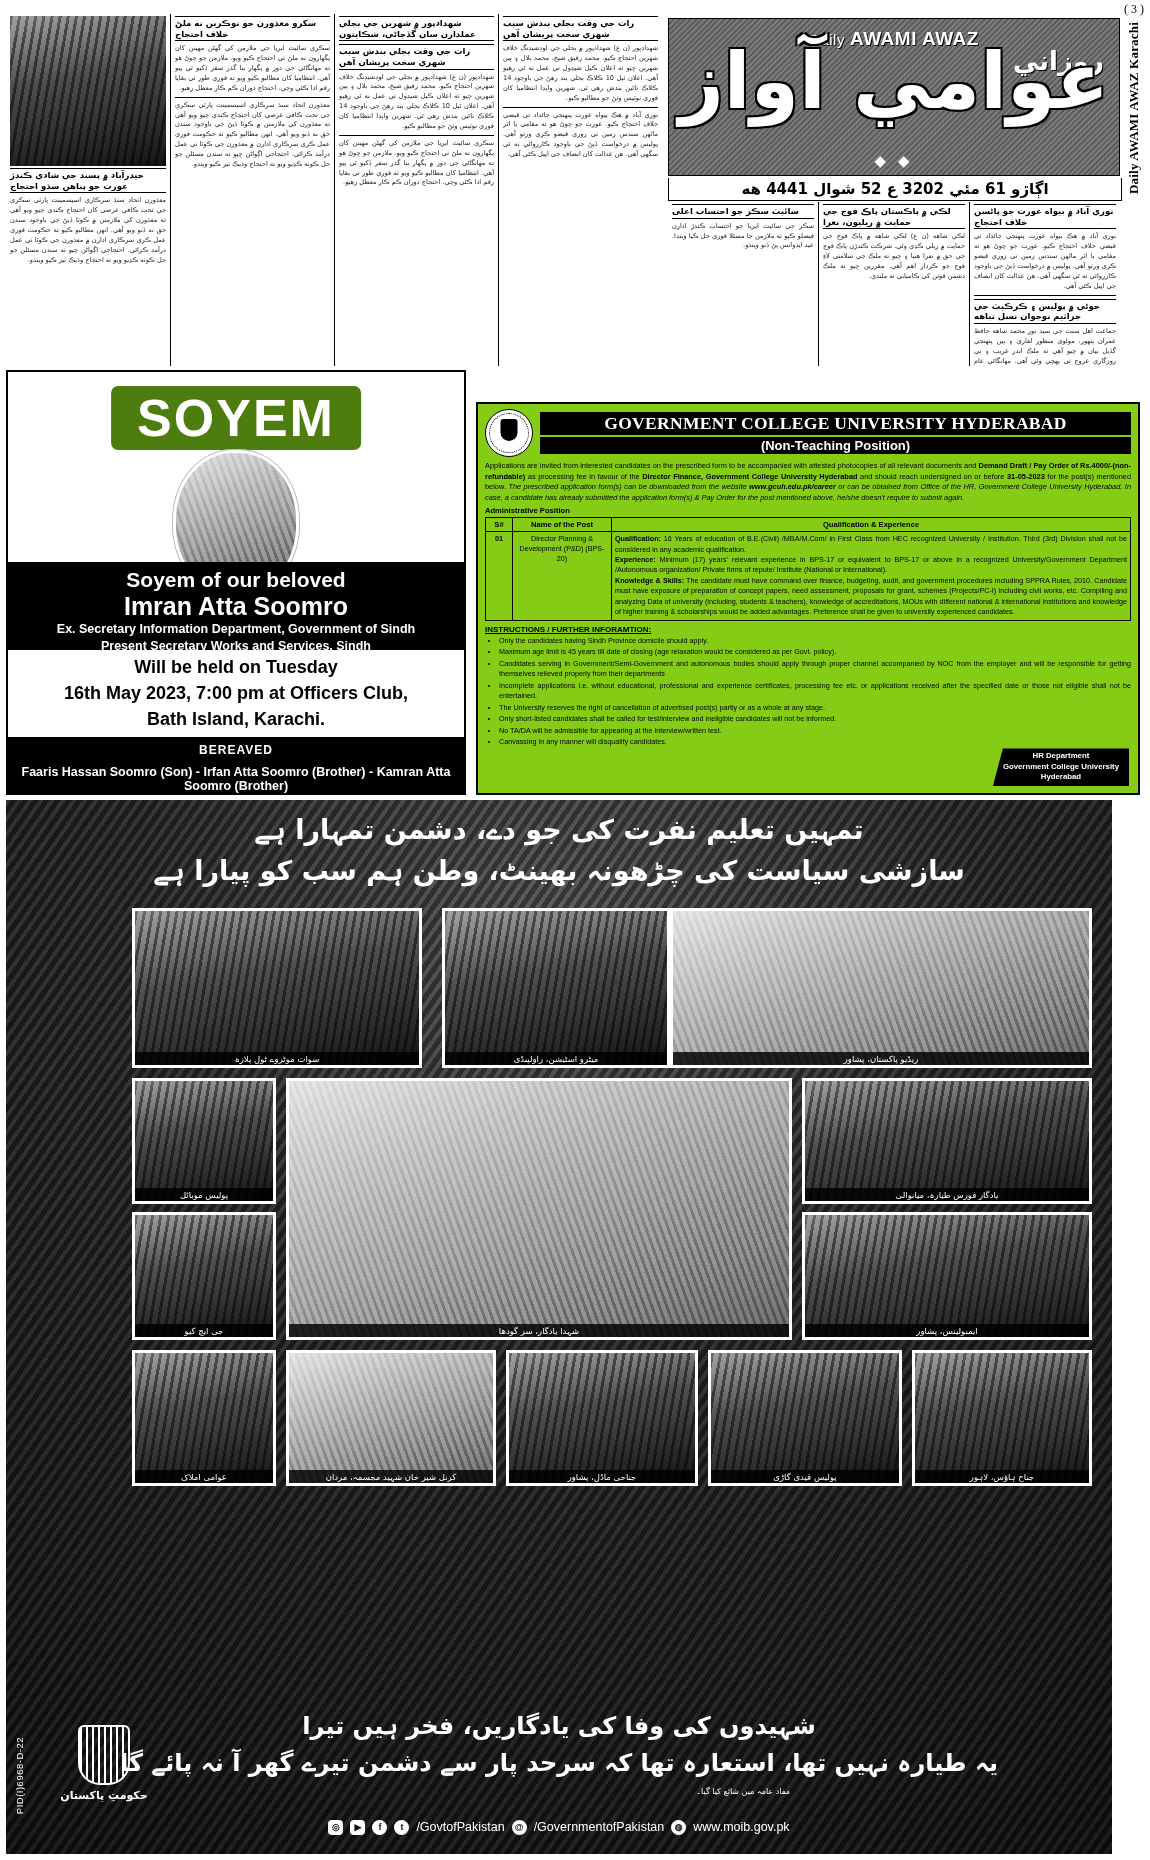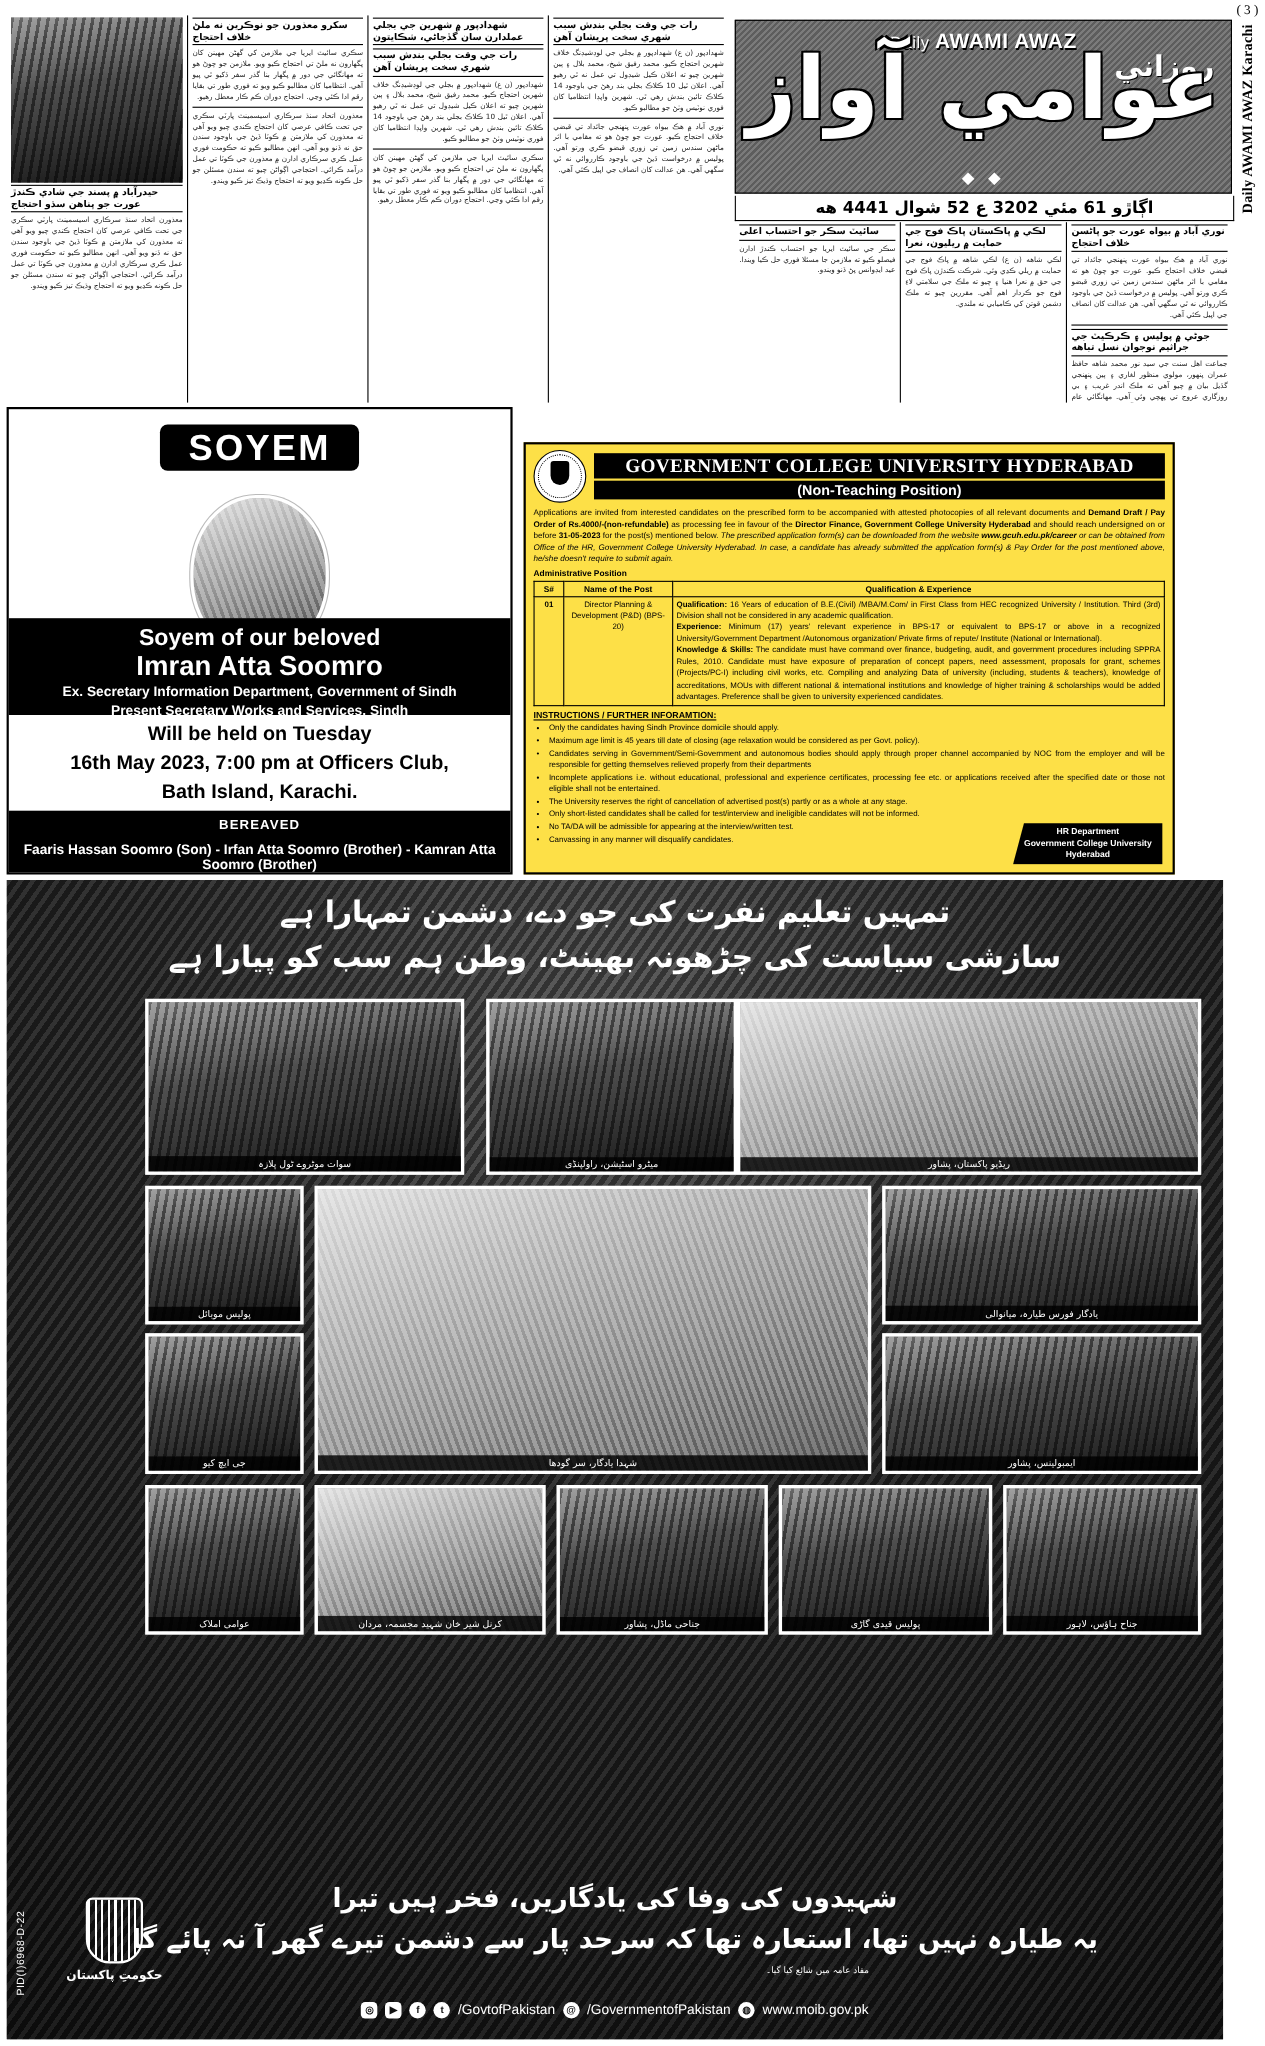--- a/index.html
+++ b/index.html
@@ -62,36 +62,36 @@
   .topimg{width:100%;height:150px;margin:2px 0;}
   .rule{border-top:1px solid #000;margin:3px 0;}
 
   
   .rnews{position:absolute;top:202px;left:668px;width:452px;height:164px;}
   .rnews .sub{position:absolute;top:0;height:164px;padding:0 4px;box-sizing:border-box;border-left:1px solid #000;overflow:hidden;}
   .rnews .sub:first-child{border-left:none;}
 
   
   .soyem{position:absolute;left:6px;top:370px;width:460px;height:425px;border:2px solid #000;background:#fff;box-sizing:border-box;}
-  .soyem-tag{position:absolute;left:50%;transform:translateX(-50%);top:14px;background:#000000;color:#fff;
-             font-size:33px;font-weight:bold;letter-spacing:2px;padding:2px 26px;border-radius:7px;}
+  .soyem-tag{position:absolute;left:50%;transform:translateX(-50%);top:14px;background:#4d7c0f;color:#fff;
+             font-size:52px;font-weight:bold;letter-spacing:2px;padding:2px 26px;border-radius:7px;}
   .soyem-portrait{position:absolute;left:50%;transform:translateX(-50%);top:78px;width:120px;height:140px;
                   border-radius:60px/70px;overflow:hidden;border:3px solid #fff;box-shadow:0 0 0 1px #bbb;}
   .soyem-black{position:absolute;left:0;right:0;top:190px;height:88px;background:#000;color:#fff;text-align:center;}
   .soyem-black .l1{font-size:21px;font-weight:bold;padding-top:6px;}
   .soyem-black .l2{font-size:25px;font-weight:bold;line-height:1.15;}
   .soyem-black .l3{font-size:12.5px;font-weight:bold;line-height:1.35;}
   .soyem-when{position:absolute;left:0;right:0;top:282px;height:80px;text-align:center;}
   .soyem-when div{font-size:18px;font-weight:bold;line-height:1.45;}
   .soyem-bereaved{position:absolute;left:0;right:0;bottom:0;height:56px;background:#000;color:#fff;text-align:center;}
   .soyem-bereaved .t{font-size:12px;font-weight:bold;letter-spacing:1px;padding-top:6px;}
   .soyem-bereaved .n{font-size:12.5px;font-weight:bold;padding-top:8px;}
 
   
-  .gcu{position:absolute;left:476px;top:402px;width:592px;height:393px;border:2px solid #000;background:#fde047;
+  .gcu{position:absolute;left:476px;top:402px;width:664px;height:393px;border:2px solid #000;background:#84cc16;
        box-sizing:border-box;padding:5px 7px;font-family:"Liberation Sans",sans-serif;}
   .gcu-head{display:flex;align-items:center;gap:7px;}
   .gcu-crest{width:46px;height:46px;border-radius:50%;border:1.5px solid #000;flex:0 0 46px;position:relative;background:#fff;}
   .gcu-crest .shield{position:absolute;left:50%;top:9px;transform:translateX(-50%);width:17px;height:22px;
         background:#000;border-radius:3px 3px 9px 9px;}
   .gcu-crest .ring{position:absolute;inset:3px;border-radius:50%;border:1px dotted #000;}
   .gcu-titles{flex:1;}
   .gcu-t1{background:#000;color:#fff;text-align:center;font-family:"Liberation Serif",serif;
           font-weight:bold;font-size:17.5px;letter-spacing:.3px;padding:1px 0;}
   .gcu-t2{background:#000;color:#fff;text-align:center;font-weight:bold;font-size:13px;margin-top:2px;padding:1px 0;}

